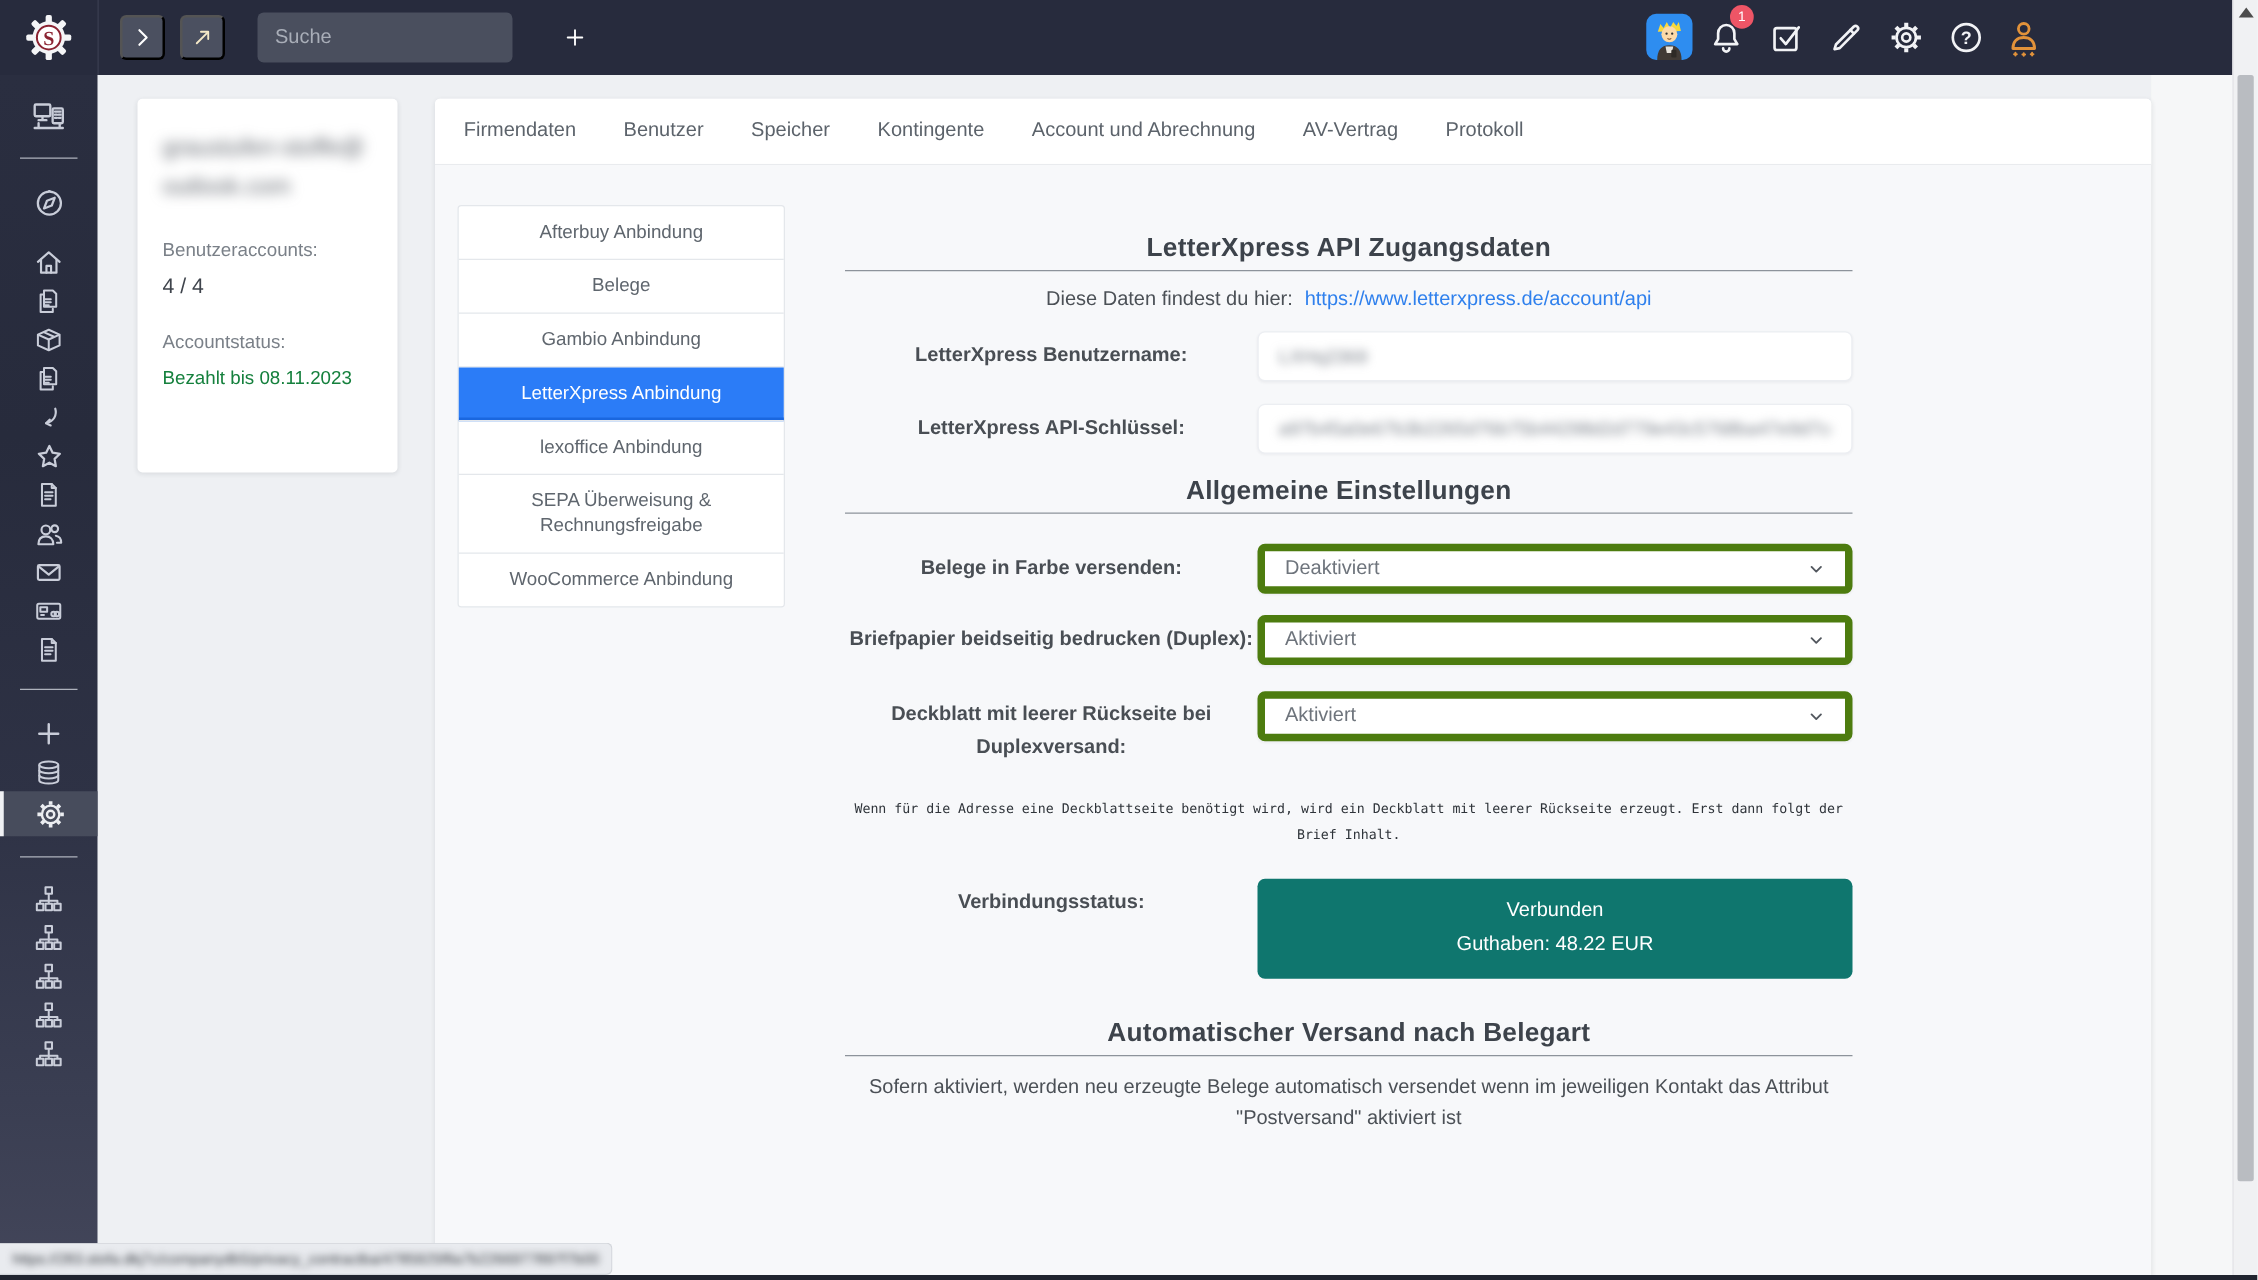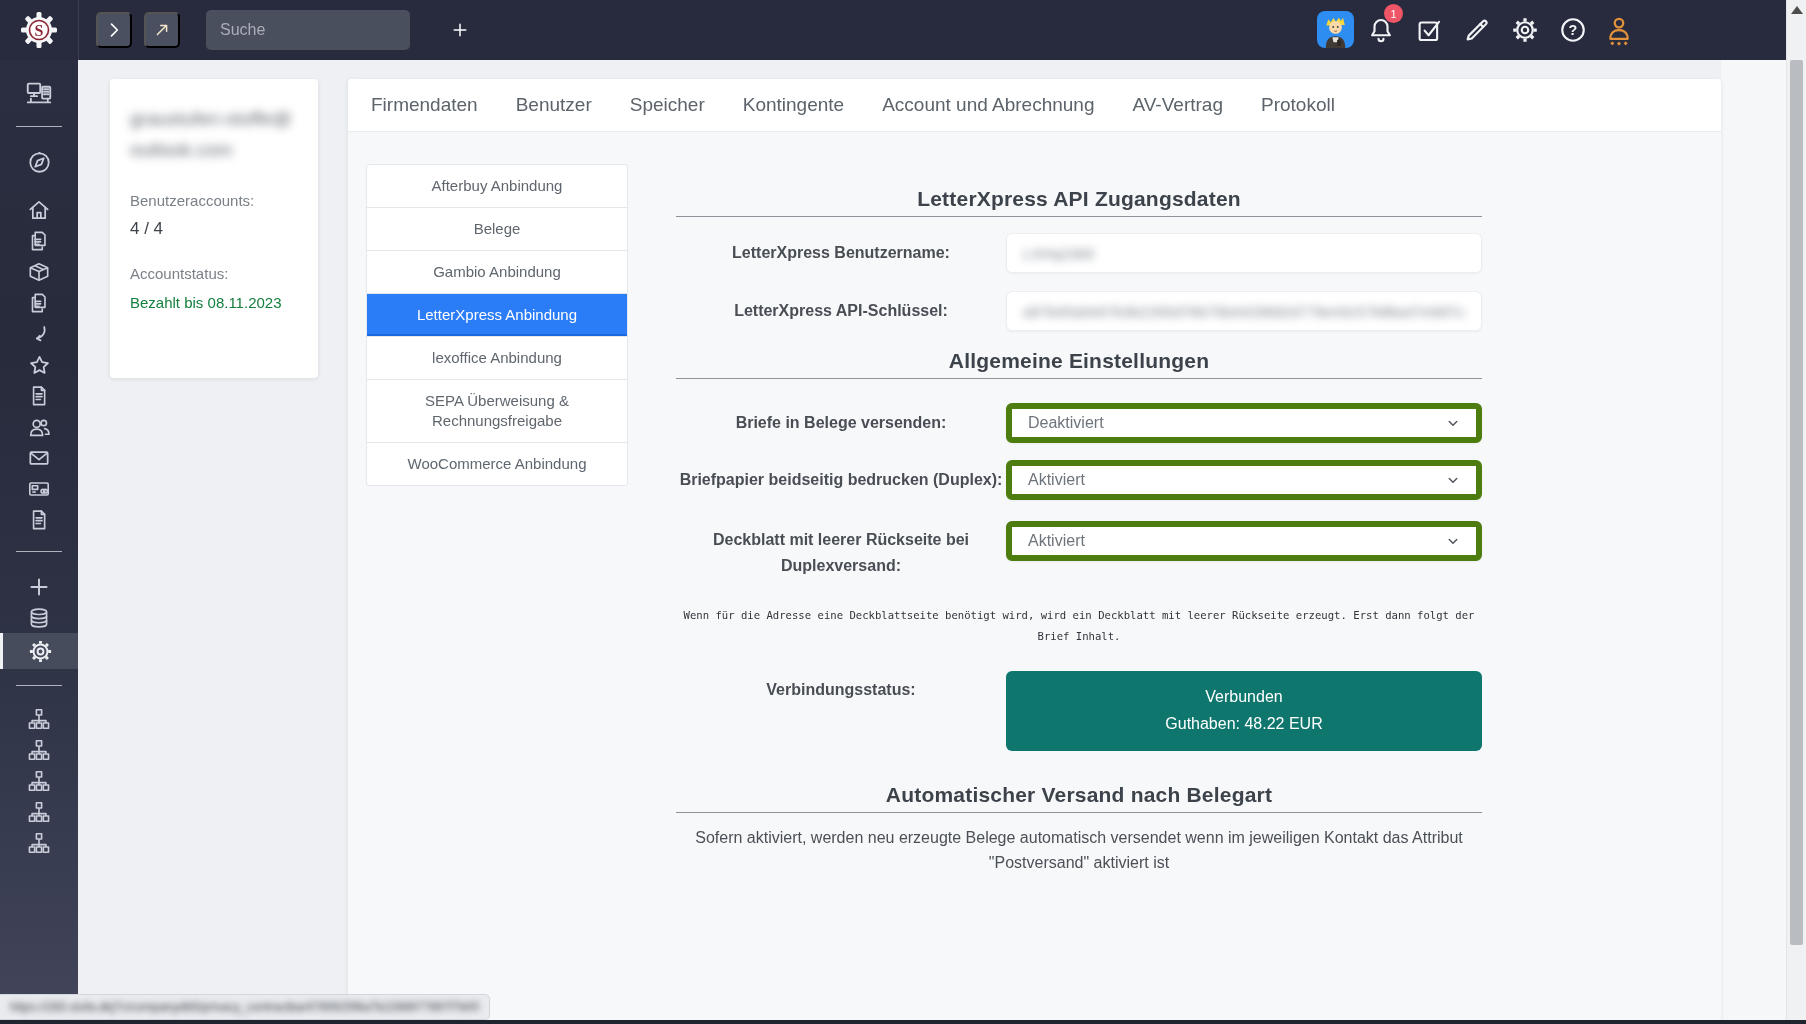--- a/index.html
+++ b/index.html
@@ -31,21 +31,21 @@
   .info-card{position:absolute;left:110px;top:79px;width:208px;height:299px;background:#fff;border-radius:4px;box-shadow:0 1px 4px rgba(30,35,50,.10);padding:24px 20px;box-sizing:border-box;}
   .blur-mail{filter:blur(5px);color:#5f646c;font-size:19px;line-height:1.65;word-break:break-all;}
   .muted-lbl{color:#7a8088;font-size:15px;margin-top:26px;}
   .info-val{color:#3f444c;font-size:17px;margin-top:10px;}
   .info-link{color:#15803d;font-size:15px;margin-top:12px;text-decoration:none;display:inline-block;}
 
   .card{position:absolute;left:348px;top:79px;width:1373px;bottom:0;background:#f7f8fa;border-radius:4px 4px 0 0;box-shadow:0 1px 4px rgba(30,35,50,.10);}
 
   
   .tabbar{position:absolute;left:0;top:0;right:0;height:52px;background:#fff;border-bottom:1px solid #e9ebee;display:flex;padding-left:4px;border-radius:4px 4px 0 0;}
-  .tab{line-height:51px;padding:0 19px;font-size:19px;color:#5c636b;cursor:pointer;white-space:nowrap;box-sizing:border-box;}
+  .tab{line-height:51px;padding:0 19px;font-size:16px;color:#5c636b;cursor:pointer;white-space:nowrap;box-sizing:border-box;}
   .tab.active{color:#2f80ed;border-bottom:3px solid #2f80ed;}
 
   
   .modlist{position:absolute;left:18px;top:85px;width:260px;background:#fff;border:1px solid #e4e7eb;border-radius:3px;}
   .mod{padding:11px 10px;text-align:center;font-size:15px;color:#5f666e;border-bottom:1px solid #e4e7eb;line-height:20px;cursor:pointer;}
   .mod:last-child{border-bottom:none;}
   .mod.active{background:#2b7cf7;color:#fff;box-shadow:inset 0 -2px 0 #1a67df;}
 
   
   .content{position:absolute;left:328px;top:52px;width:806px;text-align:center;}
@@ -460,20 +460,24 @@
     <div class="mod">lexoffice Anbindung</div>
     <div class="mod" style="padding:11px 34px">SEPA Überweisung &amp; Rechnungsfreigabe</div>
     <div class="mod">WooCommerce Anbindung</div>
   </div>
 
   <section class="content">
 
     <h2 class="sec" style="margin-top:56px">LetterXpress API Zugangsdaten</h2>
     <div class="divider"></div>
 
+    <div class="hint">
+      <span>Diese Daten findest du hier:</span>
+      <a href="#" style="margin-left:5px">https://www.letterxpress.de/account/api</a>
+    </div>
 
     <div class="frow" style="margin-top:16px;align-items:center">
       <div class="flabel">LetterXpress Benutzername:</div>
       <div class="fctrl">
           <div class="inputbox">
         <span>LXHq2369</span>
       </div>
         </div>
     </div>
 
@@ -483,21 +487,21 @@
           <div class="inputbox">
         <span>a97b45a0e67b3b2265d76b75b44298d2d779e43c5768ba47e9d7ce31f7ab44</span>
       </div>
         </div>
     </div>
 
     <h2 class="sec" style="margin-top:18px">Allgemeine Einstellungen</h2>
     <div class="divider"></div>
 
     <div class="frow" style="margin-top:24px;align-items:center">
-      <div class="flabel">Briefe in Belege versenden:</div>
+      <div class="flabel">Belege in Farbe versenden:</div>
       <div class="fctrl">
           <div class="selectbox">
         <span>Deaktiviert</span>
         <svg width="18" height="18" style="color:#52575e">
               <use href="#s-chev-down"></use>
             </svg>
       </div>
         </div>
     </div>
 

